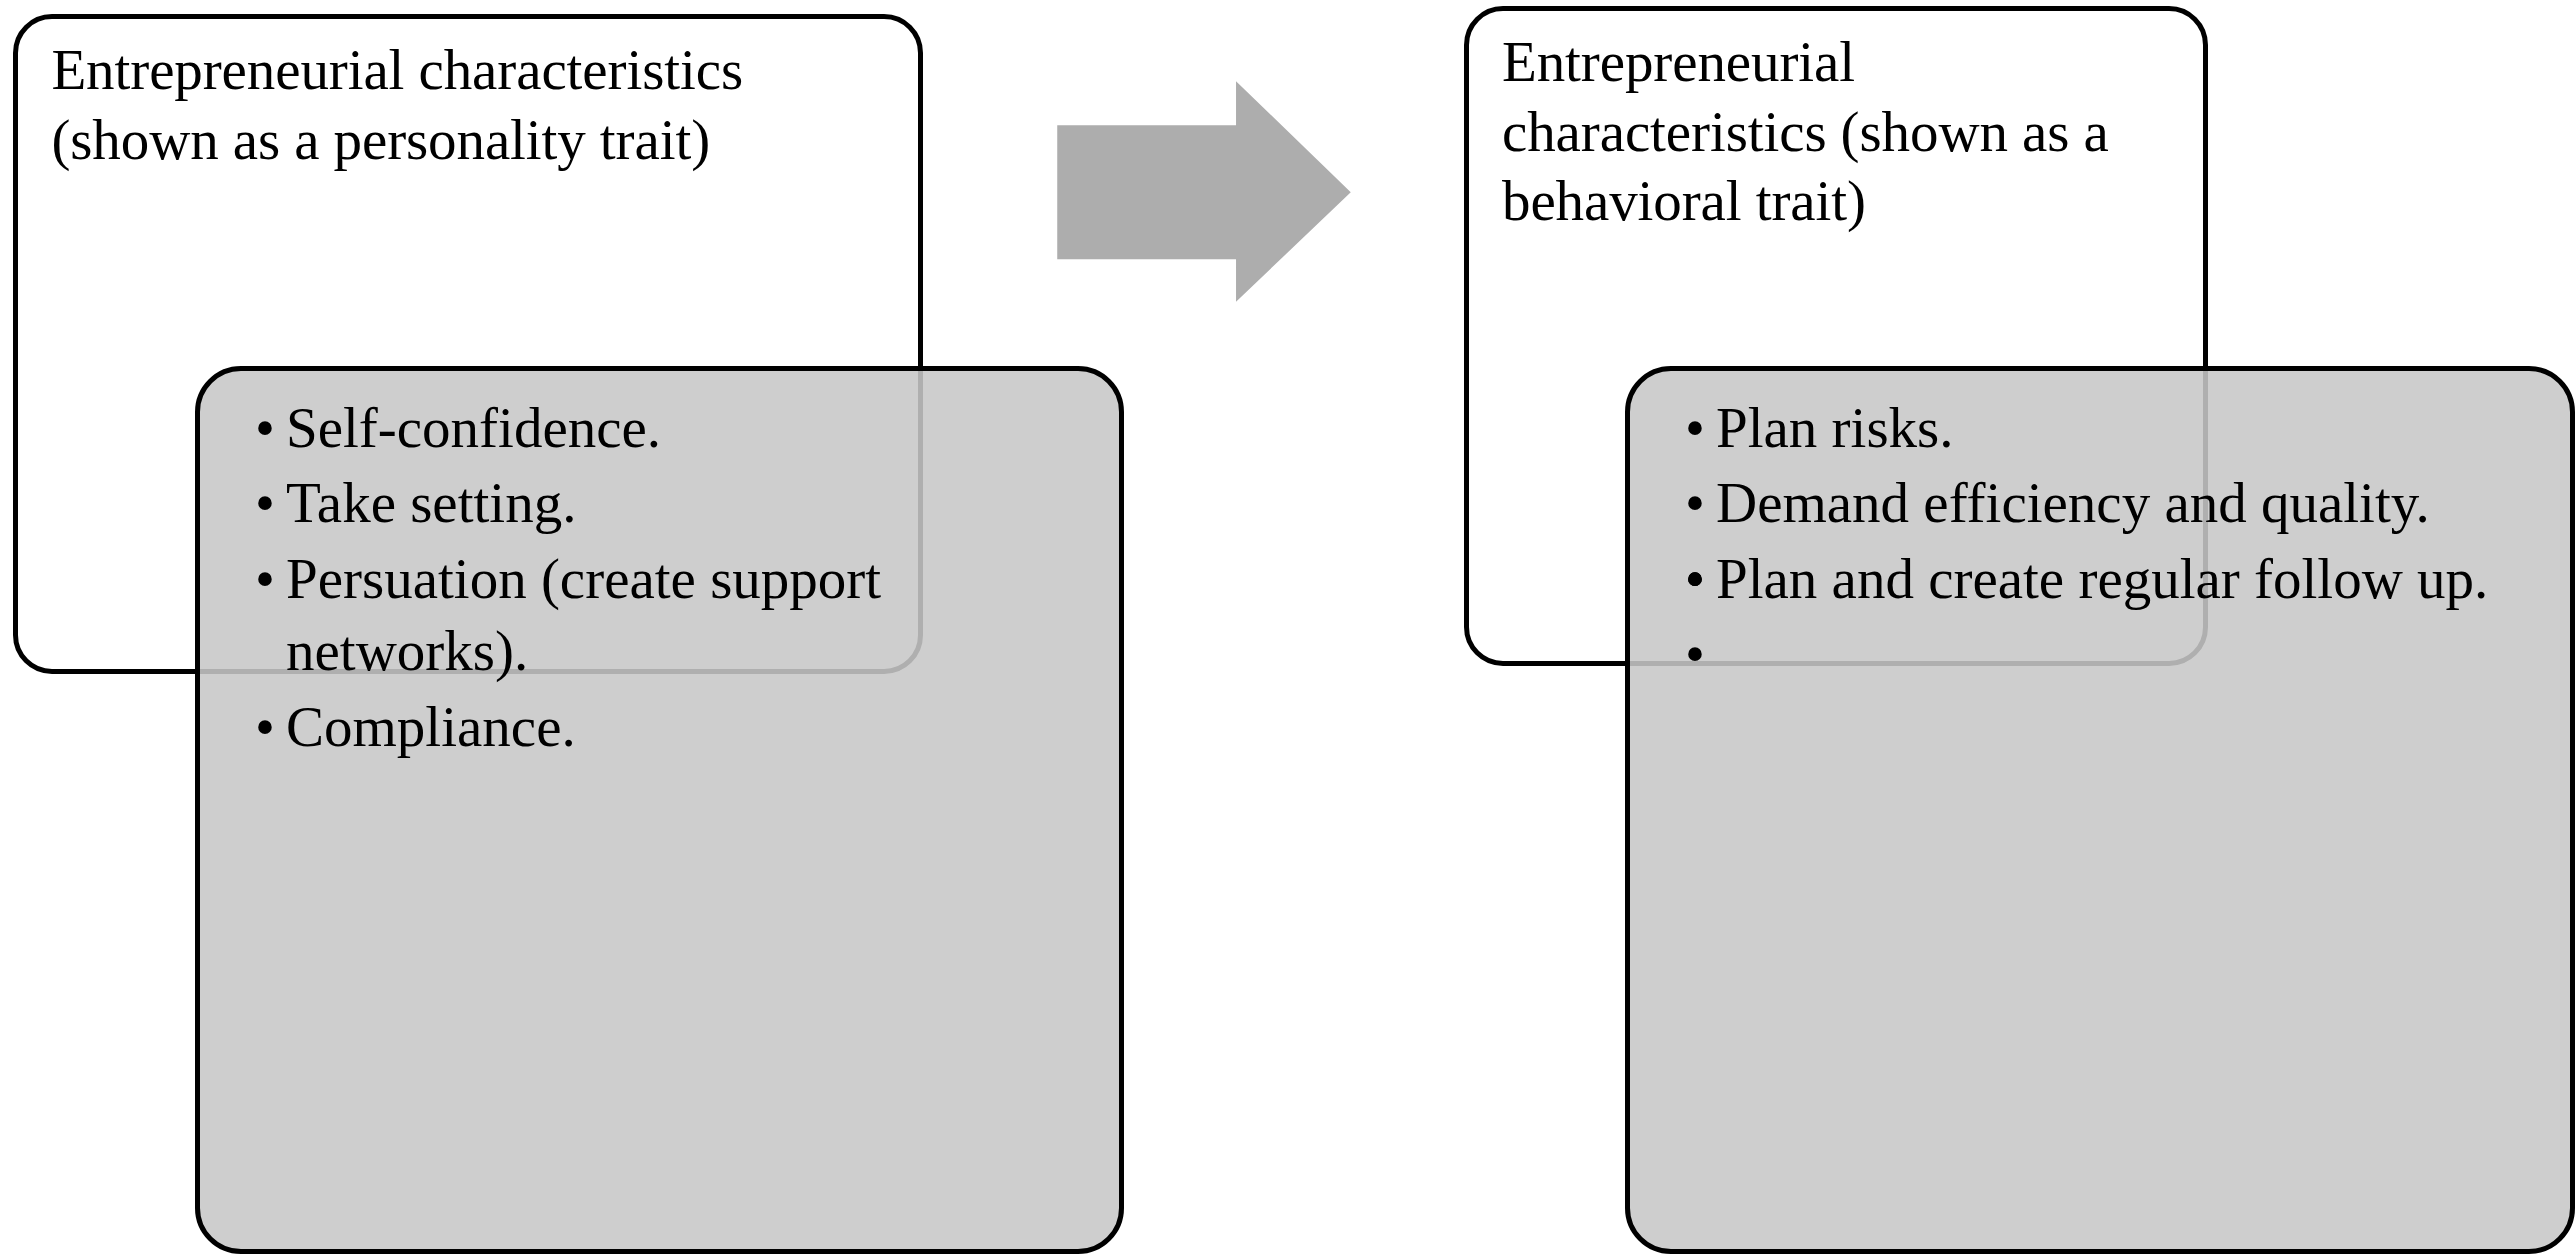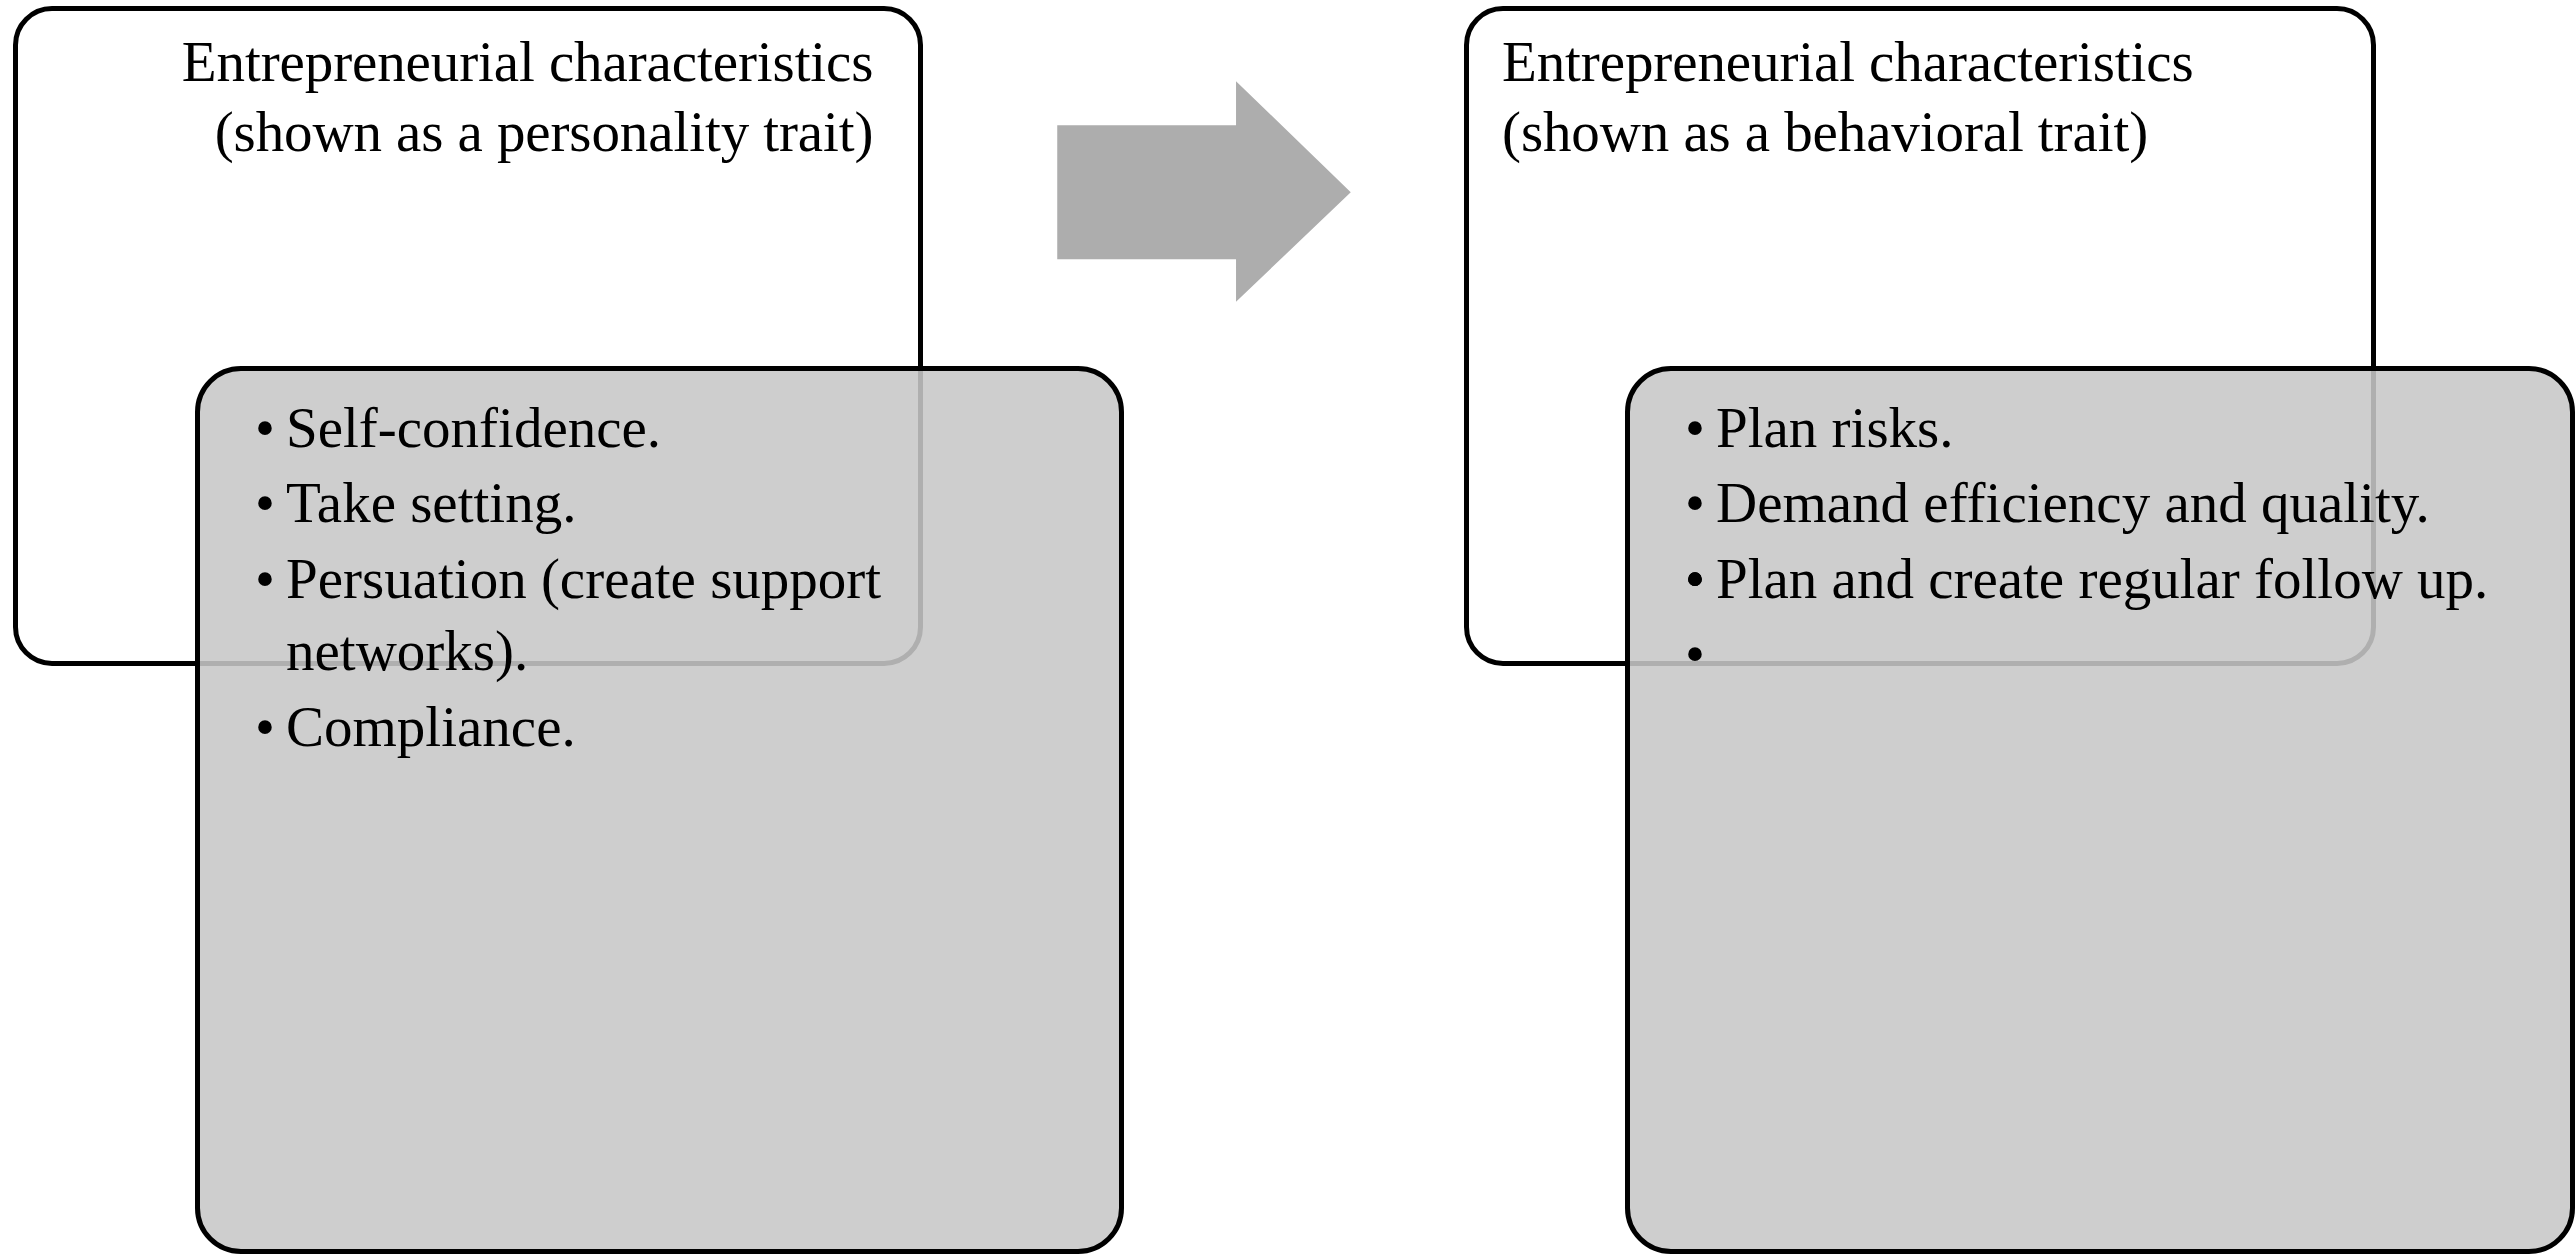--- a/index.html
+++ b/index.html
@@ -31,23 +31,23 @@
     z-index: 2;
   }
   .rbox.gray {
     
     background: rgba(199, 199, 199, 0.88);
     border-radius: 46px;
     z-index: 3;
   }
 
   
-  #box-left-white  { left: 13.4px;   top: 6px;   width: 910px; height: 660px; text-align: right; }
+  #box-left-white  { left: 13.4px;   top: 14px;   width: 910px; height: 660px; }
   #box-left-gray   { left: 195px;  top: 366px; width: 929px; height: 888px; }
-  #box-right-white { left: 1464px; top: 6px;   width: 912px; height: 660px; }
+  #box-right-white { left: 1464px; top: 6px;   width: 744px; height: 660px; }
   #box-right-gray  { left: 1625px; top: 366px; width: 950px; height: 888px; }
 
   
   .card-title {
     position: absolute;
     left: 33px;
     top: 16.4px;
     right: 45px;
     font-size: 57px;
     line-height: 1.22;

